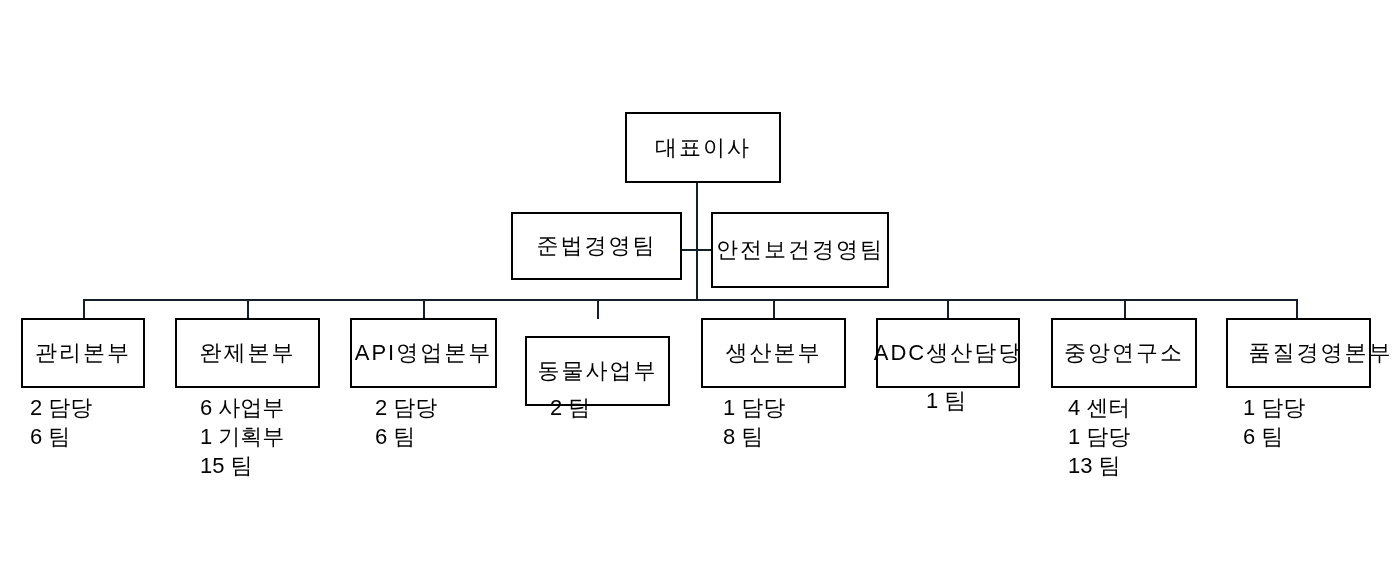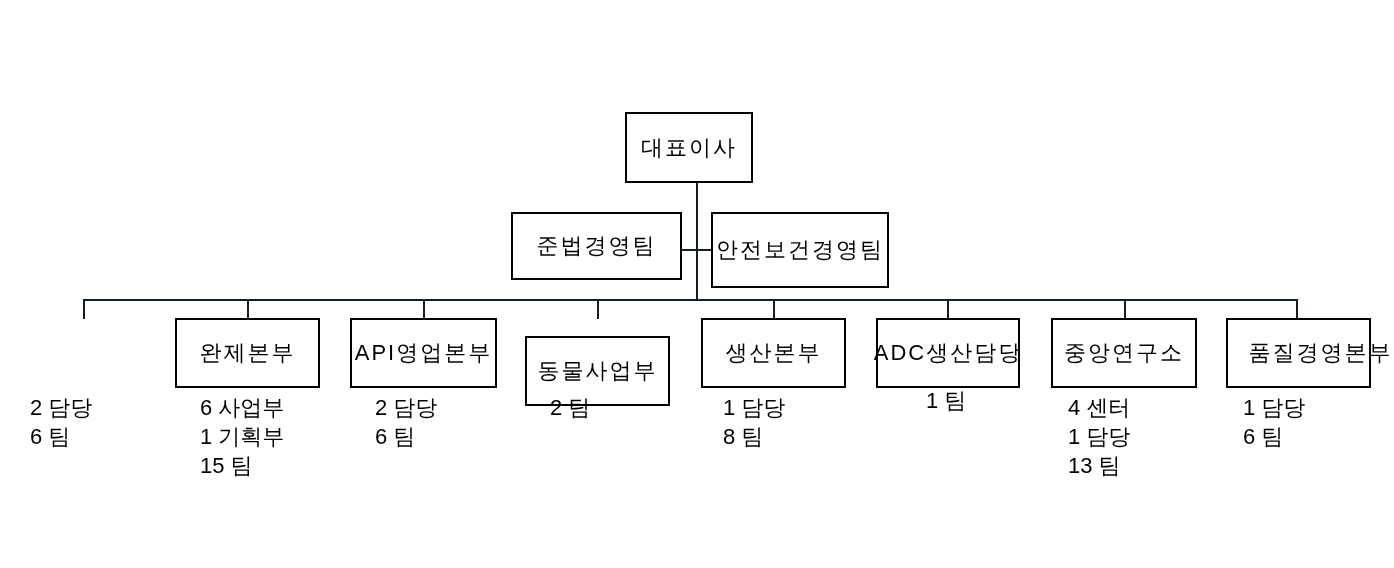--- a/index.html
+++ b/index.html
@@ -36,21 +36,21 @@
   }
   .details {
     position: absolute;
     font-size: 22px;
     line-height: 29px;
     white-space: nowrap;
     z-index: 2;
   }
 
   
-  .n-ceo        { left: 625px;  top: 112px; width: 128px; height: 71px; }
+  .n-ceo        { left: 625px;  top: 112px; width: 156px; height: 71px; }
 
   
   .n-compliance { left: 511px;  top: 212px; width: 171px; height: 68px; }
   .n-safety     { left: 711px;  top: 212px; width: 178px; height: 76px; }
 
   
   .n-d0 { left: 21px;   top: 318px; width: 124px; height: 70px; }
   .n-d1 { left: 175px;  top: 318px; width: 145px; height: 70px; }
   .n-d2 { left: 350px;  top: 318px; width: 147px; height: 70px; }
   .n-d3 { left: 525px;  top: 336px; width: 145px; height: 70px; }
@@ -103,20 +103,23 @@
     <span>대표이사</span>
   </div>
 
   <div class="node n-compliance">
     <span>준법경영팀</span>
   </div>
   <div class="node n-safety">
     <span>안전보건경영팀</span>
   </div>
 
+  <div class="node n-d0">
+    <span>관리본부</span>
+  </div>
   <div class="node n-d1">
     <span>완제본부</span>
   </div>
   <div class="node n-d2">
     <span>API영업본부</span>
   </div>
   <div class="node n-d3">
     <span>동물사업부</span>
   </div>
   <div class="node n-d4">

